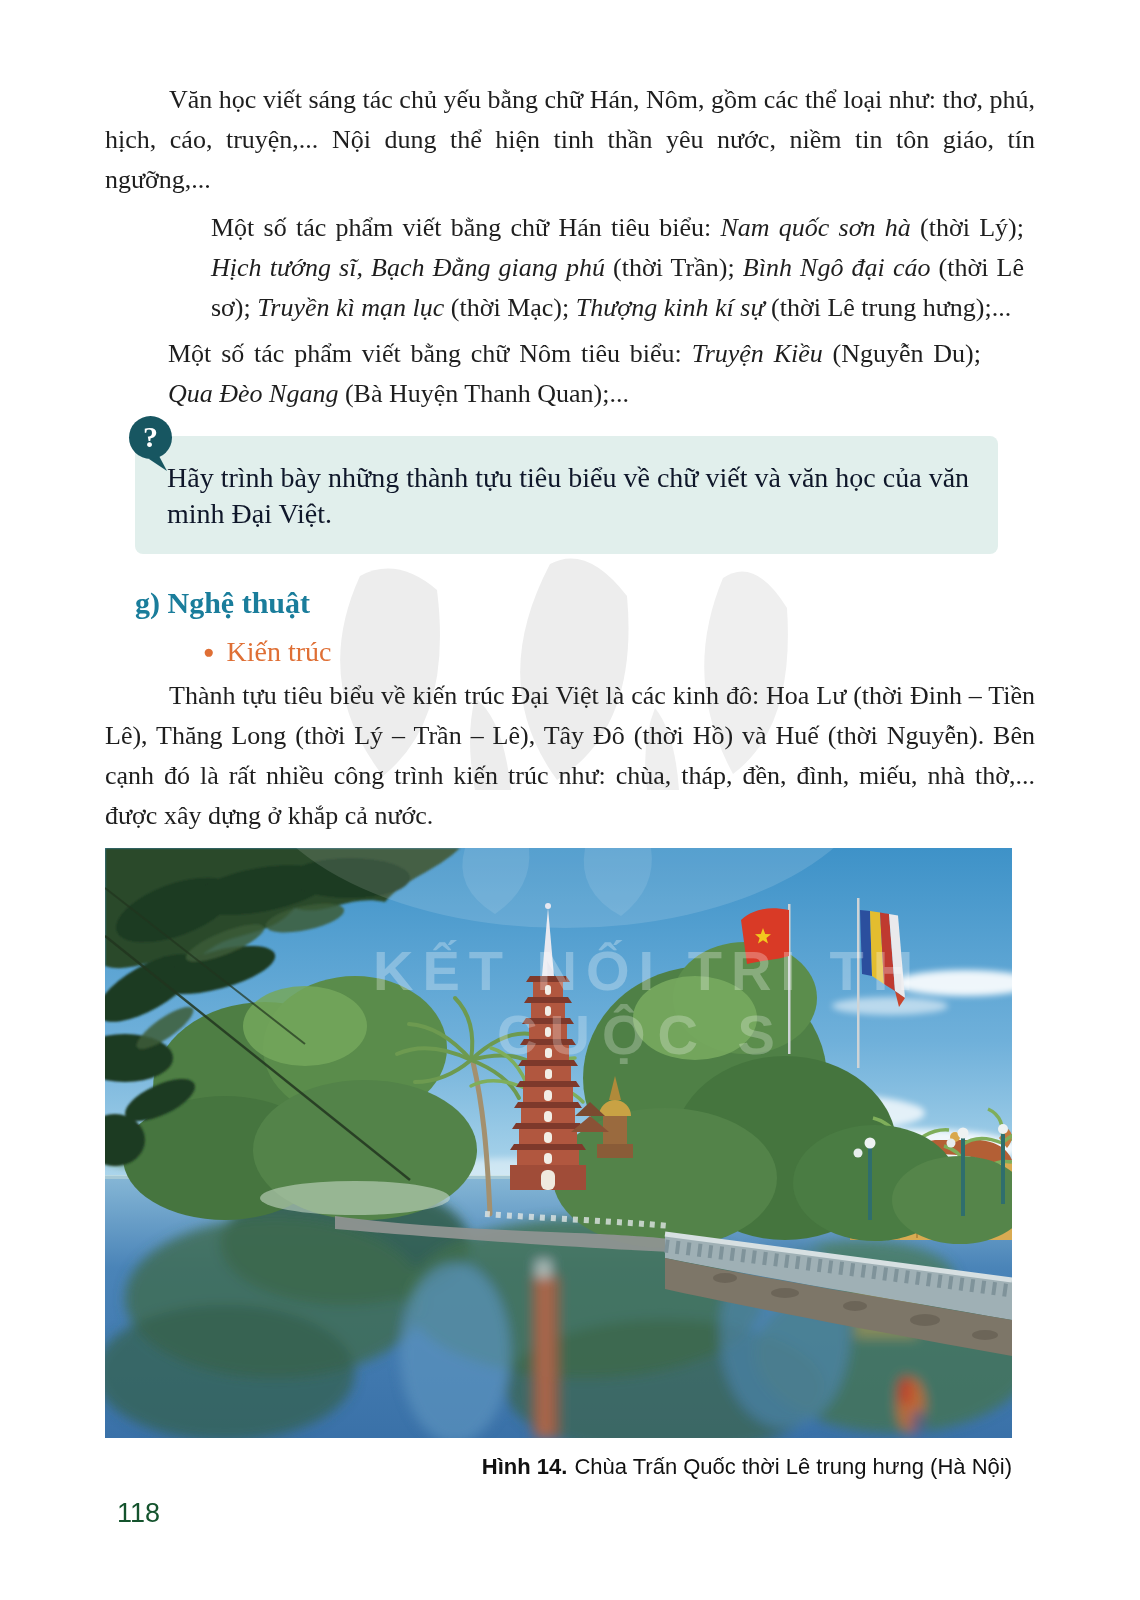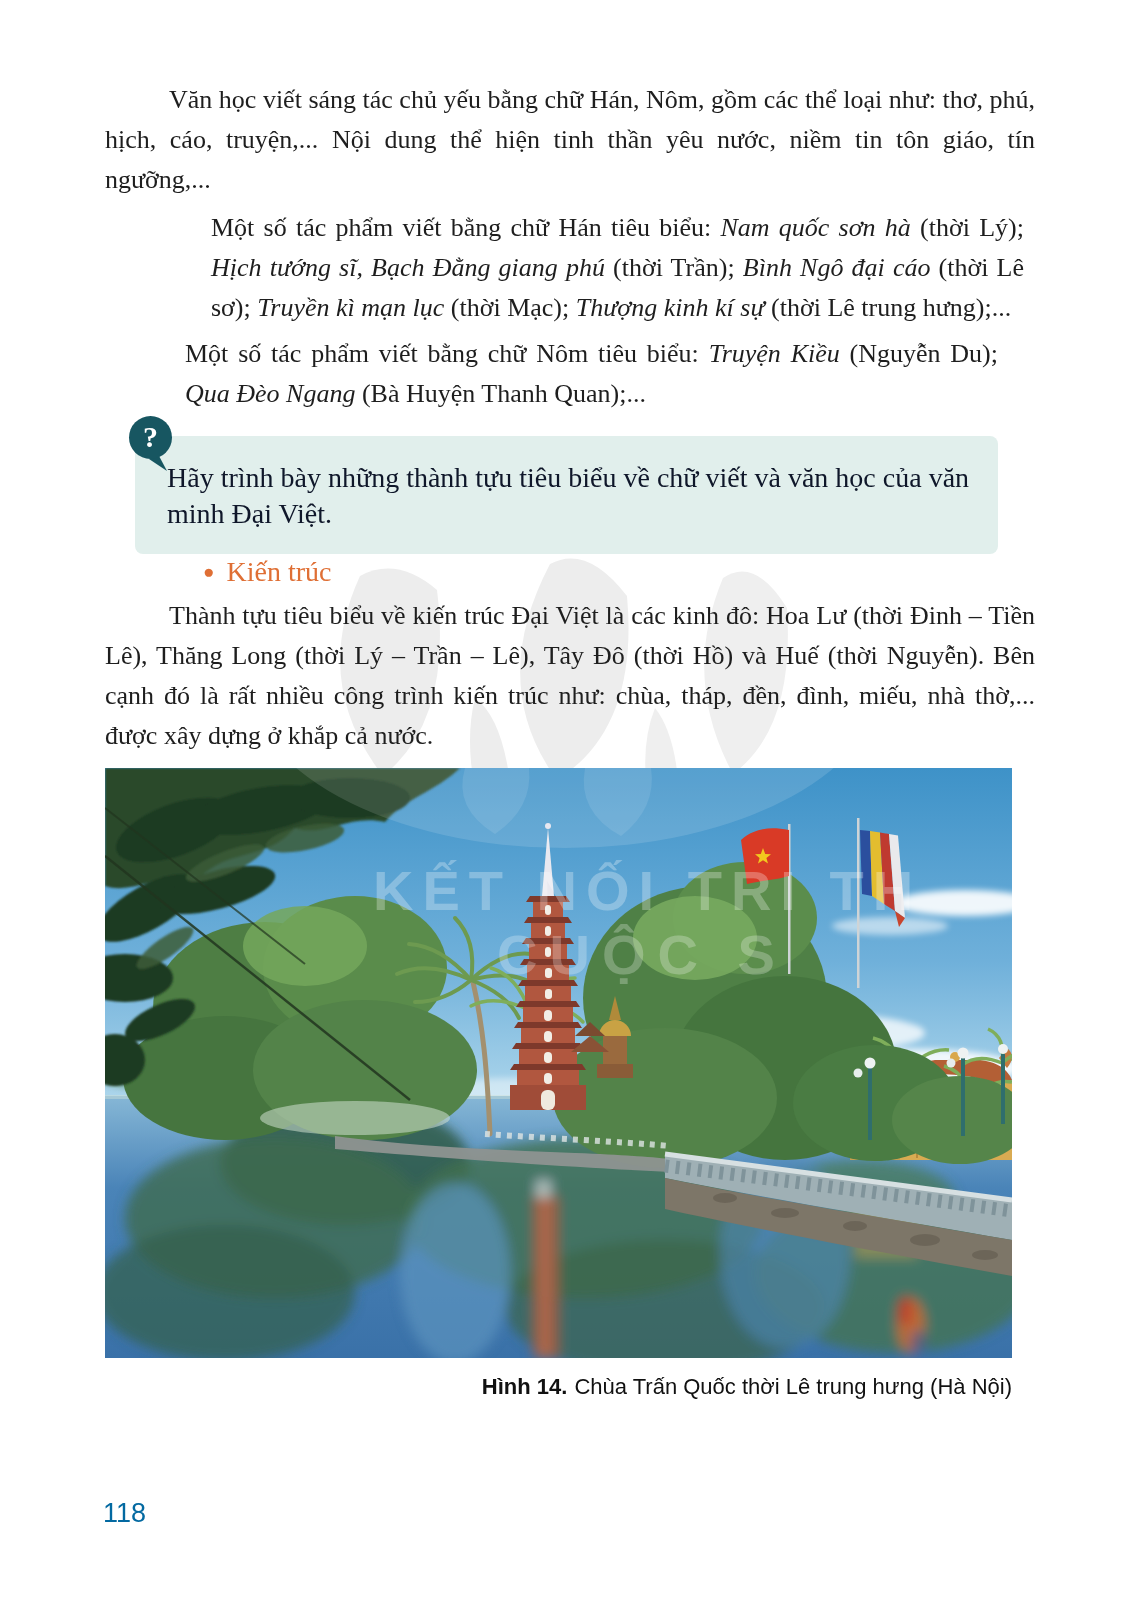--- a/index.html
+++ b/index.html
@@ -5,21 +5,21 @@
   html,body{margin:0;padding:0;background:#fff;}
   .page{
     position:relative; width:1140px; height:1600px; background:#ffffff;
     font-family:"Liberation Serif","DejaVu Serif",serif;
     color:#1e1e1e; overflow:hidden;
   }
   .content{position:relative; z-index:1; padding:80px 105px 0 105px;}
   p.body{margin:0; font-size:26px; line-height:40px; text-align:justify;}
   p.p-first{text-indent:64px; margin-bottom:8px;}
   p.p-indent{margin-left:106px; width:813px; margin-bottom:6px;}
-  p.p-indent2{margin-left:80px; width:813px; margin-bottom:22px;}
+  p.p-indent2{margin-left:63px; width:813px; margin-bottom:22px;}
   .qbox{
     position:relative; margin-left:30px; width:863px; min-height:84px;
     background:#e1efec; border-radius:8px; box-sizing:border-box;
     padding:24px 28px 22px 32px; margin-top:2px;
   }
   .qbox .qtext{font-size:28px; line-height:36px; color:#0f172a;}
   .qicon{position:absolute; left:-7px; top:-21px; width:46px; height:58px;}
   h3.section{
     margin:30px 0 12px 30px; font-size:30px; line-height:38px;
     color:#1a7d9b; font-weight:bold;
@@ -35,23 +35,23 @@
   p.p4{margin-bottom:12px; text-indent:64px;}
   figure{margin:0; width:750px;}
   figure svg.photo{display:block;}
   figcaption{
     margin-top:16px; text-align:right; width:907px;
     font-family:"Liberation Sans","DejaVu Sans",sans-serif;
     font-size:22px; color:#111;
   }
   figcaption .cap-label{font-weight:bold; margin-right:7px;}
   .page-number{
-    position:absolute; left:103px; top:1498px; z-index:1;
+    position:absolute; left:117px; top:1498px; z-index:1;
     font-family:"Liberation Sans","DejaVu Sans",sans-serif;
-    font-size:27px; color:#0369a1;
+    font-size:27px; color:#14532d;
   }
   .gray-watermark{position:absolute; left:325px; top:548px; z-index:0;}
 </style>
 </head>
 <body>
 
 <div class="page">
 
   <svg class="gray-watermark" width="490" height="242" viewBox="0 0 490 242" aria-hidden="true">
     <path d="M35,28 Q-14,135 58,228 Q128,172 112,42 Q72,8 35,28 Z" fill="#ededed"></path>
@@ -71,20 +71,21 @@
 
     <div class="qbox">
       <svg class="qicon" viewBox="0 0 46 58" aria-hidden="true">
         <path d="M30,39 L39,56 L21,44 Z" fill="#175661"></path>
         <circle cx="22.5" cy="22.5" r="21.5" fill="#175661"></circle>
         <text x="22.5" y="32" text-anchor="middle" font-size="30" font-weight="bold" fill="#ffffff" font-family="'Liberation Serif','DejaVu Serif',serif">?</text>
       </svg>
       <div class="qtext">Hãy trình bày những thành tựu tiêu biểu về chữ viết và văn học của văn minh Đại Việt.</div>
     </div>
 
+    <h3 class="section">g) Nghệ thuật</h3>
 
     <div class="subhead">
       <span class="bullet">●</span><span>Kiến trúc</span>
     </div>
 
     <p class="body p4">Thành tựu tiêu biểu về kiến trúc Đại Việt là các kinh đô: Hoa Lư (thời Đinh – Tiền Lê), Thăng Long (thời Lý – Trần – Lê), Tây Đô (thời Hồ) và Huế (thời Nguyễn). Bên cạnh đó là rất nhiều công trình kiến trúc như: chùa, tháp, đền, đình, miếu, nhà thờ,... được xây dựng ở khắp cả nước.</p>
 
     <figure>
 
       <svg class="photo" width="907" height="590" viewBox="0 0 907 590" aria-hidden="true">

